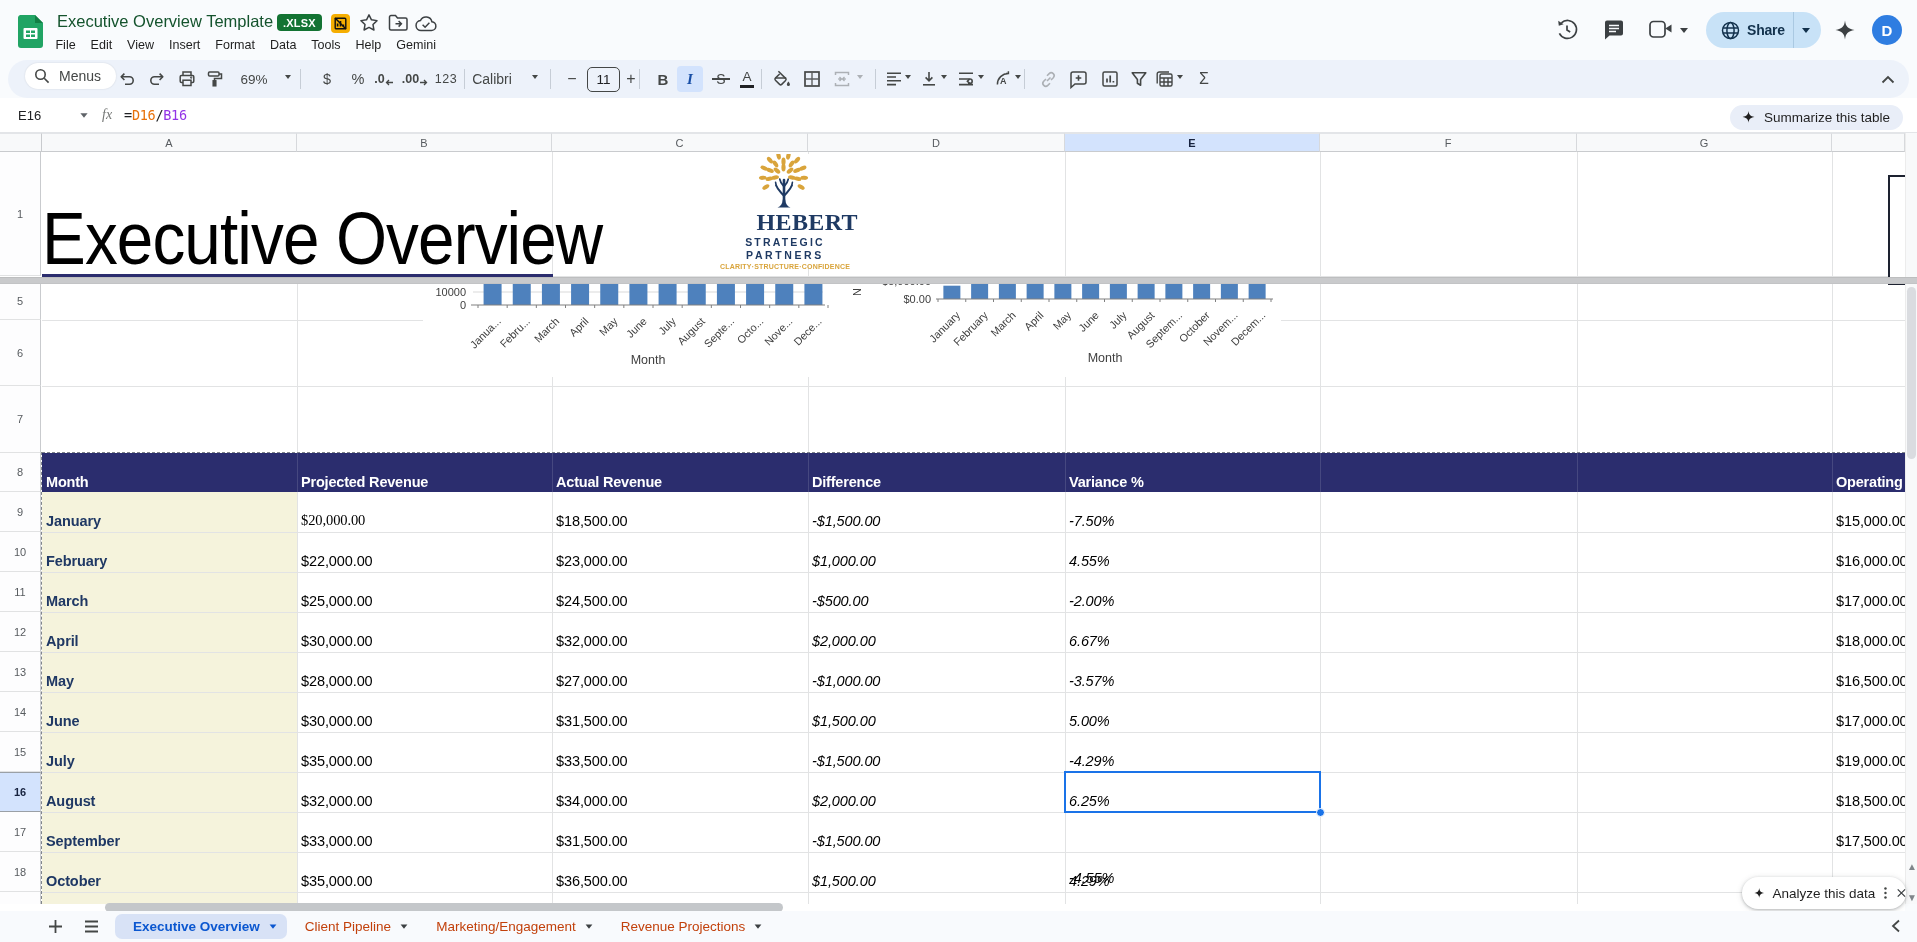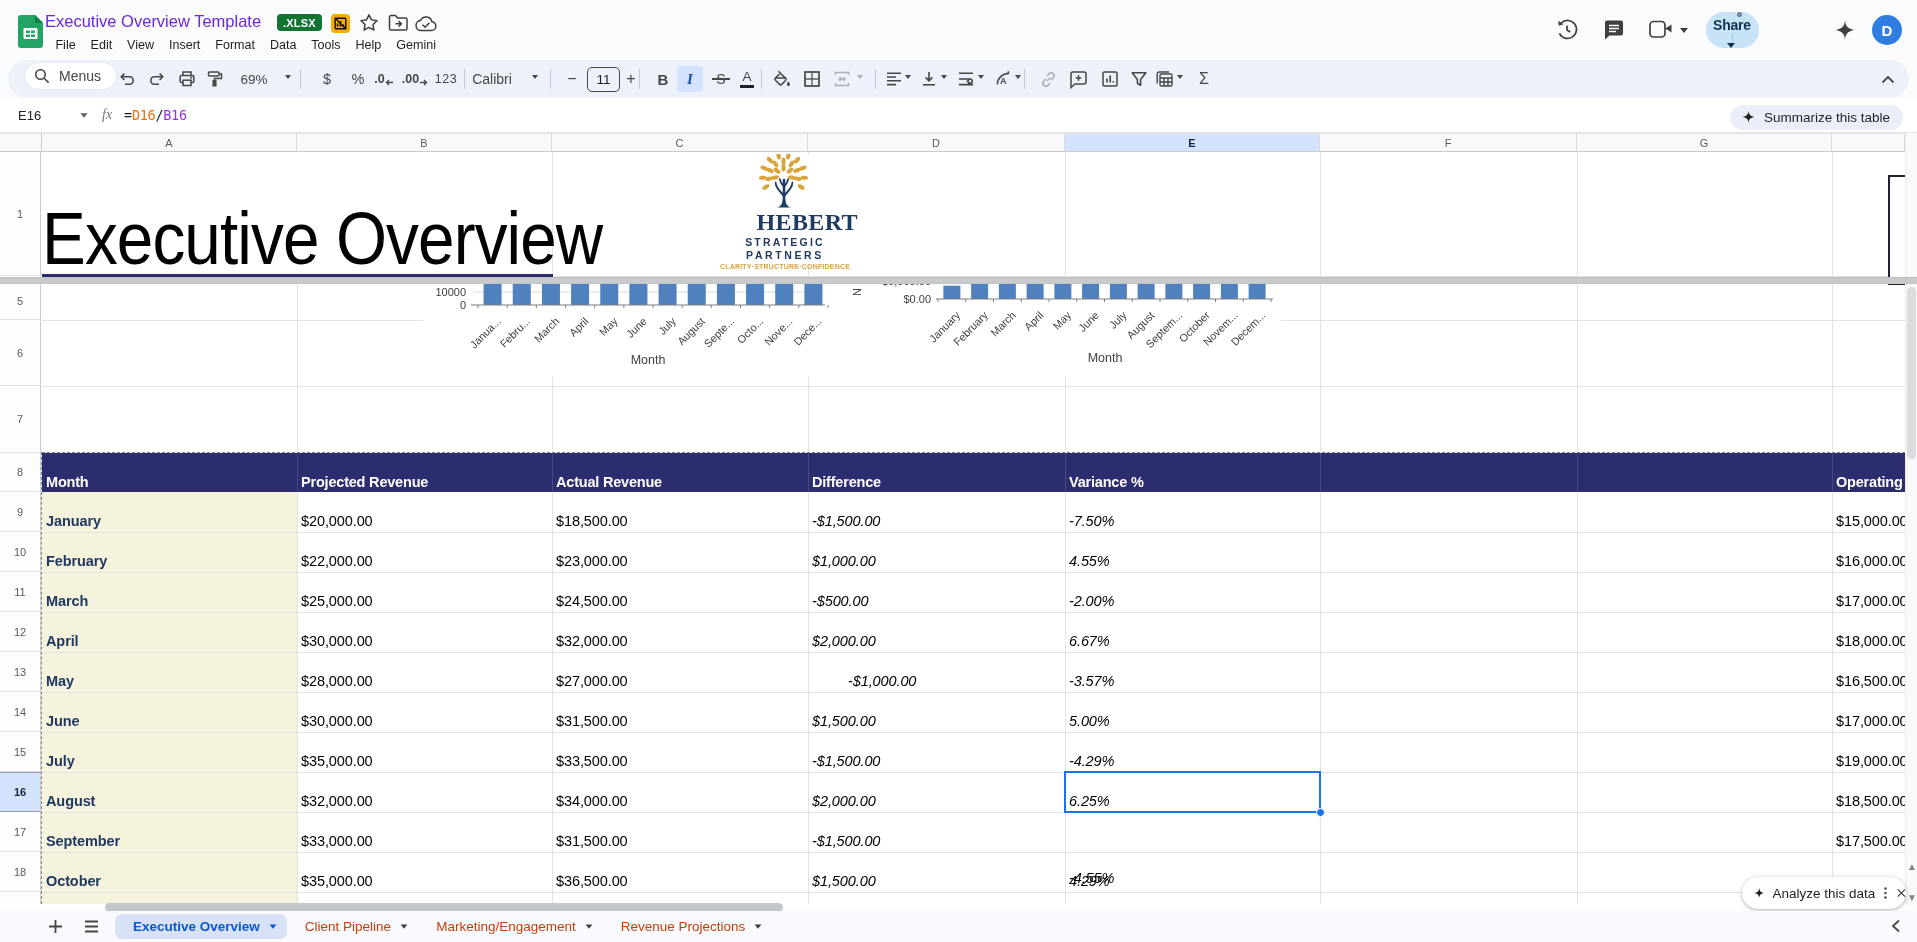--- a/index.html
+++ b/index.html
@@ -3,34 +3,34 @@
 <meta charset="utf-8">
 <style>
   html,body{margin:0;padding:0;}
   body{font-family:"Liberation Sans",sans-serif;width:1917px;height:942px;overflow:hidden;background:#fff;}
   .abs{position:absolute;}
   #app{position:relative;width:1917px;height:942px;overflow:hidden;background:#f9fbfd;}
   svg{display:block;}
   
   #topbar{left:0;top:0;width:1917px;height:60px;background:#f9fbfd;}
   #sheets-logo{left:18px;top:15px;}
-  #doc-title{left:45px;top:12px;font-size:16.5px;color:#6d28d9;white-space:nowrap;}
+  #doc-title{left:57px;top:12px;font-size:16.5px;color:#14532d;white-space:nowrap;}
   #xlsx-badge{left:277px;top:14px;background:#137333;color:#fff;font-size:11px;font-weight:bold;padding:3px 6px 2px;border-radius:4px;letter-spacing:.2px;}
   #warn-icon{left:331px;top:14px;width:19px;height:19px;background:#f5ae01;border-radius:4px;display:flex;align-items:center;justify-content:center;}
   #star-icon{left:359px;top:13px;}
   #folder-icon{left:388px;top:14px;}
   #cloud-icon{left:415px;top:15px;}
   #menu-row{left:48px;top:33px;height:22px;display:flex;transform:scaleX(.93);transform-origin:0 0;}
   .menu-item{font-size:13.5px;color:#1f1f1f;padding:1px 8px;line-height:21px;}
   
   #hist-icon{left:1556px;top:19px;}
   #comment-icon{left:1603px;top:19px;}
   #cam-icon{left:1649px;top:20px;}
   #cam-caret{left:1680px;top:28px;}
-  #share-btn{left:1706px;top:12px;height:36px;background:#c8e2f7;border-radius:18px;display:flex;align-items:center;color:#12314c;flex-direction:column;}
+  #share-btn{left:1706px;top:12px;height:36px;background:#c8e2f7;border-radius:18px;display:flex;align-items:center;color:#12314c;}
   #share-globe{margin-left:15px;}
   #share-label{font-size:14px;font-weight:bold;margin:0 8px 0 7px;letter-spacing:-.2px;}
   #share-div{width:1px;height:36px;background:#aac9e2;}
   #share-caret{padding:0 11px 0 8px;}
   .dcaret{width:0;height:0;border-left:4px solid transparent;border-right:4px solid transparent;border-top:5px solid #3c4043;}
   #gem-icon{left:1833px;top:19px;}
   #avatar{left:1872px;top:15px;width:30px;height:30px;border-radius:50%;background:#2f7de1;color:#fff;font-size:15px;font-weight:bold;display:flex;align-items:center;justify-content:center;}
   
   #toolbar{left:8px;top:60px;width:1901px;height:38px;background:#edf2fa;border-radius:19px;}
   #toolbar > *{position:absolute;}
@@ -582,21 +582,21 @@
         <div class="th" style="left: 259px;">Projected Revenue</div>
         <div class="th" style="left: 514px;">Actual Revenue</div>
         <div class="th" style="left: 770px;">Difference</div>
         <div class="th" style="left: 1027px;">Variance %</div>
         <div class="th" style="left: 1794px;">Operating E</div>
       </div>
     <div id="tcells">
         <div class="cell mcell" style="left: 42px; top: 359px; width: 255px; height: 40px;">
           <span>January</span>
         </div>
-        <div class="cell " style="left: 297px; top: 359px; width: 255px; height: 40px;">
+        <div class="cell " style="left: 297px; top: 359px; width: 255px; height: 40px; font-family: Liberation Serif, serif;">
           <span>$20,000.00</span>
         </div>
         <div class="cell " style="left: 552px; top: 359px; width: 256px; height: 40px;">
           <span>$18,500.00</span>
         </div>
         <div class="cell icell" style="left: 808px; top: 359px; width: 257px; height: 40px;">
           <span>-$1,500.00</span>
         </div>
         <div class="cell icell" style="left: 1065px; top: 359px; width: 255px; height: 40px;">
           <span>-7.50%</span>
@@ -660,21 +660,21 @@
         </div>
         <div class="cell mcell" style="left: 42px; top: 519px; width: 255px; height: 40px;">
           <span>May</span>
         </div>
         <div class="cell " style="left: 297px; top: 519px; width: 255px; height: 40px;">
           <span>$28,000.00</span>
         </div>
         <div class="cell " style="left: 552px; top: 519px; width: 256px; height: 40px;">
           <span>$27,000.00</span>
         </div>
-        <div class="cell icell" style="left: 808px; top: 519px; width: 257px; height: 40px; margin-left: 36px;">
+        <div class="cell icell" style="left: 808px; top: 519px; width: 257px; height: 40px;">
           <span>-$1,000.00</span>
         </div>
         <div class="cell icell" style="left: 1065px; top: 519px; width: 255px; height: 40px;">
           <span>-3.57%</span>
         </div>
         <div class="cell " style="left: 1832px; top: 519px; width: 73px; height: 40px; padding-left: 20px;">
           <span>$16,500.00</span>
         </div>
         <div class="cell mcell" style="left: 42px; top: 559px; width: 255px; height: 40px;">
           <span>June</span>

